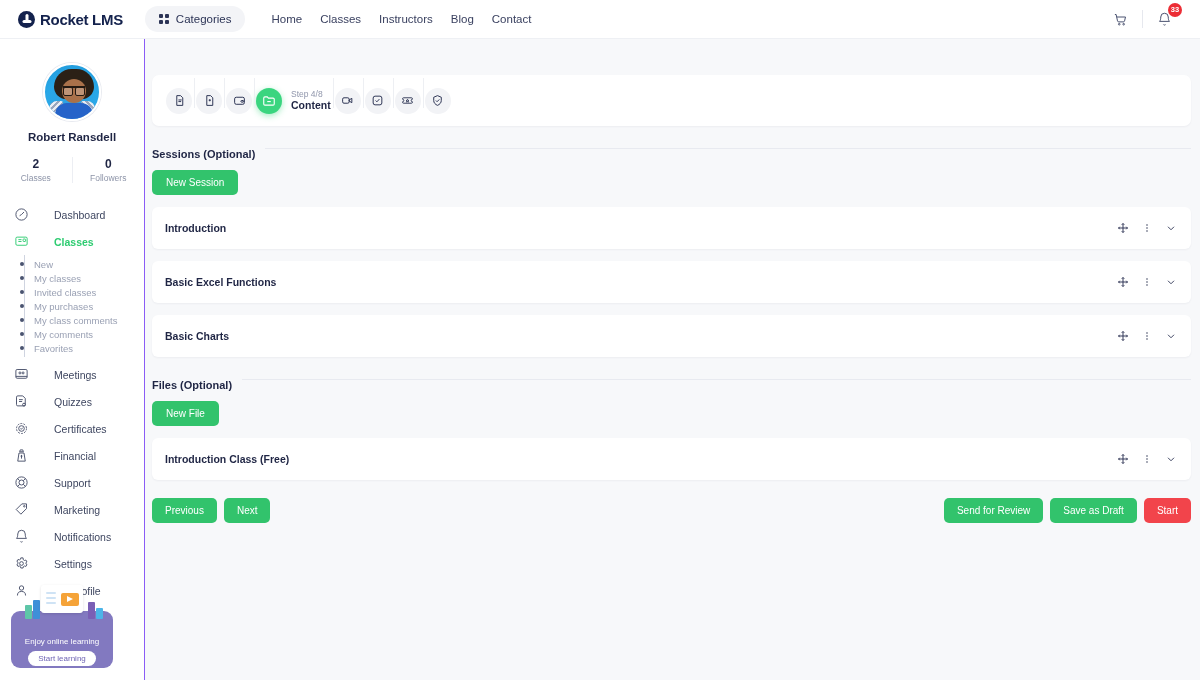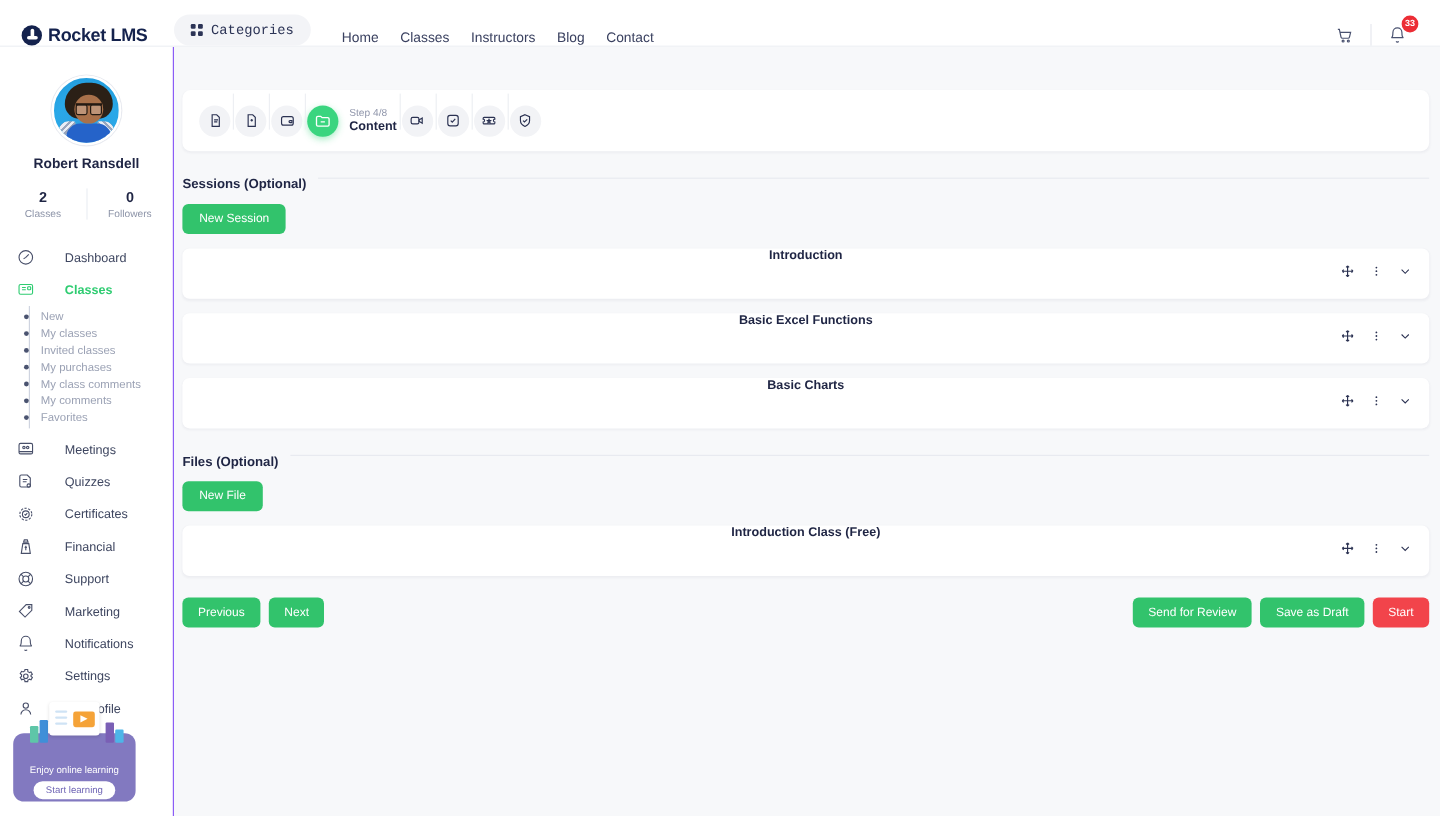--- a/index.html
+++ b/index.html
@@ -11,21 +11,21 @@
     color: #1f2544;
     overflow: hidden;
   }
 
   
   .header {
     position: absolute; top: 0; left: 0;
     width: 1200px; height: 39px;
     background: #ffffff;
     border-bottom: 1px solid #eef0f4;
-    display: flex; align-items: flex-end;
+    display: flex; align-items: center;
     z-index: 40;
   }
   .brand {
     display: flex; align-items: center; gap: 5px;
     margin-left: 18px;
     font-size: 15px; font-weight: bold;
     color: #14224d; letter-spacing: -0.3px;
   }
   .brand-mark {
     width: 17px; height: 17px; border-radius: 50%;
@@ -43,21 +43,21 @@
     transform: translateX(-50%);
     width: 9px; height: 3px; border-radius: 2px;
     background: #ffffff;
   }
 
   .categories-btn {
     display: flex; align-items: center; gap: 7px;
     margin-left: 22px;
     height: 26px; padding: 0 14px;
     background: #f3f4f7; border-radius: 13px;
-    font-size: 11.5px; color: #2c3456; cursor: pointer; font-family: Liberation Mono, monospace;
+    font-size: 11.5px; color: #2c3456; cursor: pointer;
   }
   .grid-icon { display: grid; grid-template-columns: 4px 4px; grid-template-rows: 4px 4px; gap: 2px; }
   .grid-icon i { background: #2c3456; border-radius: 1px; display: block; }
 
   .topnav { display: flex; align-items: center; gap: 18px; margin-left: 26px; }
   .topnav a { font-size: 11.5px; color: #3a4160; text-decoration: none; cursor: pointer; }
 
   .header-right {
     margin-left: auto; margin-right: 14px;
     display: flex; align-items: center; gap: 0;
@@ -201,21 +201,20 @@
     font-size: 10px; padding: 7px 14px; border-radius: 5px;
     border: none; cursor: pointer; font-family: inherit;
   }
   .helper { margin: 8px 0 0 7px; font-size: 8px; color: #9aa0b2; line-height: 1.55; }
 
   .row-card {
     margin: 12px 9px 0 7px; height: 42px;
     background: #fff; border-radius: 6px;
     display: flex; align-items: center; padding: 0 13px;
     box-shadow: 0 1px 2px rgba(30,40,80,.05);
-    flex-direction: column;
   }
   .row-title { font-size: 10.5px; font-weight: bold; color: #1f2544; }
   .row-actions { margin-left: auto; display: flex; align-items: center; gap: 10px; color: #2b3252; }
   .act { width: 14px; height: 14px; display:flex; align-items:center; justify-content:center; cursor: pointer; }
 
   .footer-bar { display: flex; align-items: center; margin: 18px 9px 0 7px; }
   .fbtn {
     font-size: 10px; padding: 7px 13px; border-radius: 5px;
     border: none; color: #fff; cursor: pointer; margin-right: 7px;
     font-family: inherit; white-space: nowrap;

